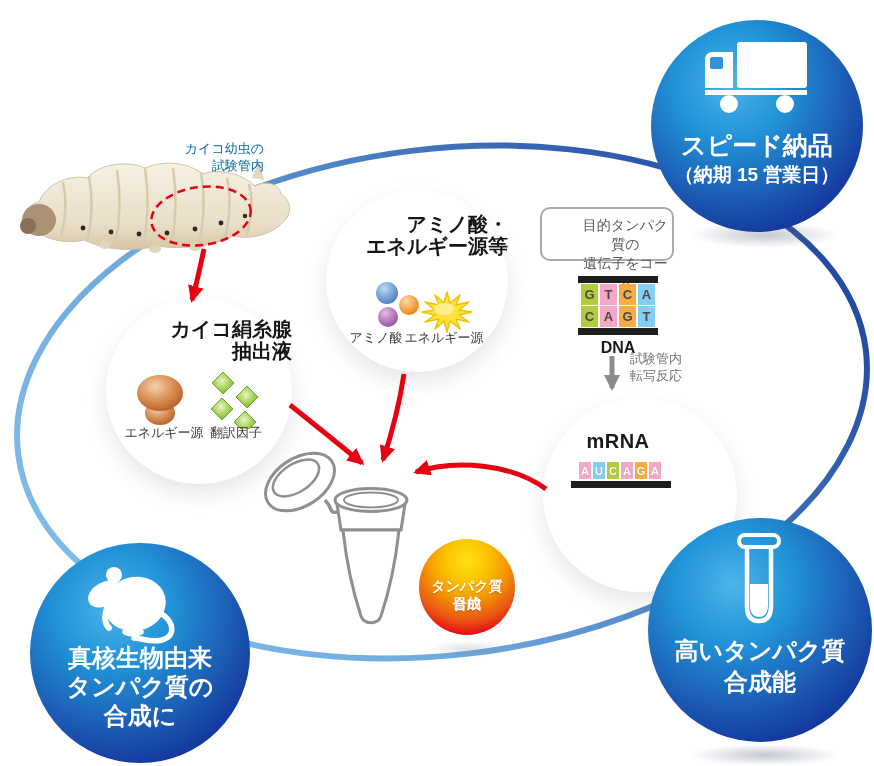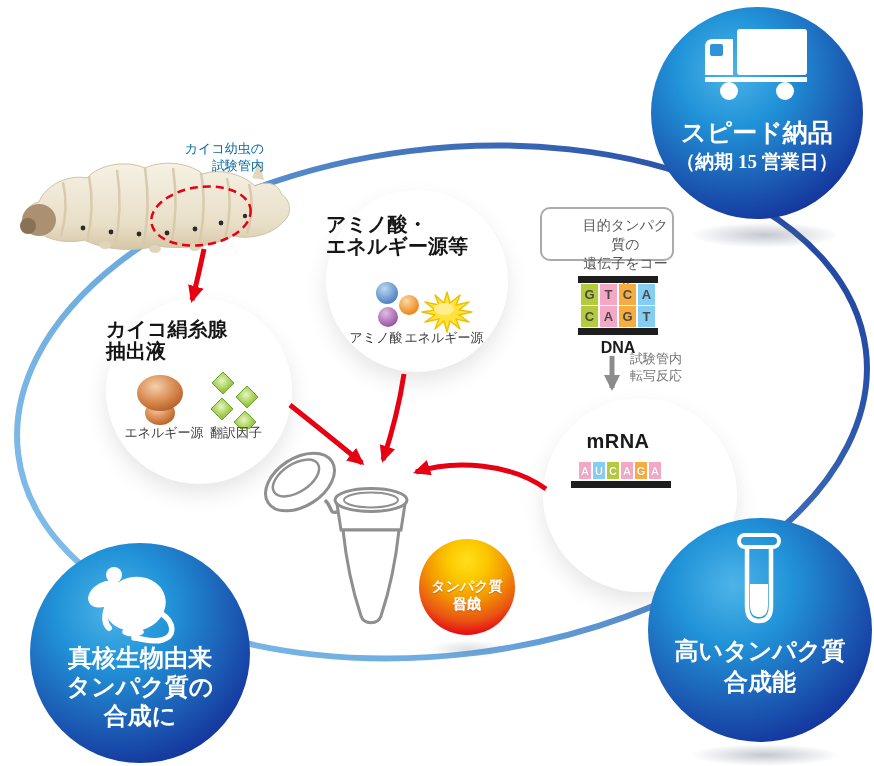--- a/index.html
+++ b/index.html
@@ -13,21 +13,21 @@
     background:radial-gradient(ellipse at center, rgba(100,110,130,.38) 0%, rgba(100,110,130,0) 70%);}
   .silkworm-svg{left:5px;top:148px;z-index:2;}
   .worm-label{left:146px;top:140px;width:118px;z-index:3;color:#0369a1;font-size:13px;
               line-height:17px;text-align:right;}
   .dashed-svg{left:130px;top:175px;z-index:3;}
   
   .wcircle{background:#fff;border-radius:50%;z-index:3;box-shadow:0 10px 22px rgba(0,0,0,.10);}
   .extract-circle{left:106px;top:298px;width:186px;height:186px;}
   .nutrient-circle{left:326px;top:190px;width:182px;height:182px;}
   .mrna-circle{left:543px;top:398px;width:194px;height:194px;}
-  .wtitle{position:absolute;width:100%;text-align:left;font-weight:bold;color:#151515;
+  .wtitle{position:absolute;width:100%;text-align:right;font-weight:bold;color:#151515;
           font-size:20px;line-height:21px;}
   .wsmall{position:absolute;text-align:center;color:#3c3c3c;font-size:13px;}
   
   .gene-note{left:540px;top:207px;width:134px;height:54px;z-index:3;border:2.5px solid #a9aaab;
              border-radius:10px;box-sizing:border-box;background:#fff;color:#595757;
              font-size:14px;line-height:19px;text-align:center;padding-top:7px;padding-left:37px;}
   .dna-wrap{left:578px;top:276px;width:80px;z-index:3;display:flex;flex-direction:column;
             gap:1px;align-items:center;}
   .dna-bar{width:80px;height:7px;background:#1e1e1e;}
   .seq-row{display:flex;gap:2px;}
@@ -52,21 +52,21 @@
   .arrows-svg{left:0;top:0;z-index:5;pointer-events:none;}
   .badge{left:419px;top:539px;width:96px;height:96px;border-radius:50%;z-index:5;
     background:radial-gradient(circle at 50% 22%, #ffe01a 0%, #fcc800 22%, #f39800 45%,
                #ea5514 68%, #e60012 86%);}
   .badge div{position:absolute;width:100%;text-align:center;color:#fff;font-weight:bold;
              font-size:14px;text-shadow:0 1px 1px rgba(150,30,0,.35);}
   
   .bcircle{border-radius:50%;z-index:6;
     background:radial-gradient(circle at 38% 30%, #4db4e8 0%, #2193d8 28%, #1c5cb4 58%,
                #13309a 82%, #0e2486 100%);}
-  .speed-circle{left:651px;top:7px;width:212px;height:212px;font-family:Liberation Serif, serif;}
+  .speed-circle{left:651px;top:20px;width:212px;height:212px;}
   .euk-circle{left:30px;top:543px;width:220px;height:220px;}
   .yield-circle{left:648px;top:518px;width:224px;height:224px;}
   .btext{position:absolute;width:100%;text-align:center;color:#fff;font-weight:bold;}
 </style>
 </head>
 <body>
 
 <div class="stage">
 
   <svg class="abs ring-svg" width="874" height="766">

